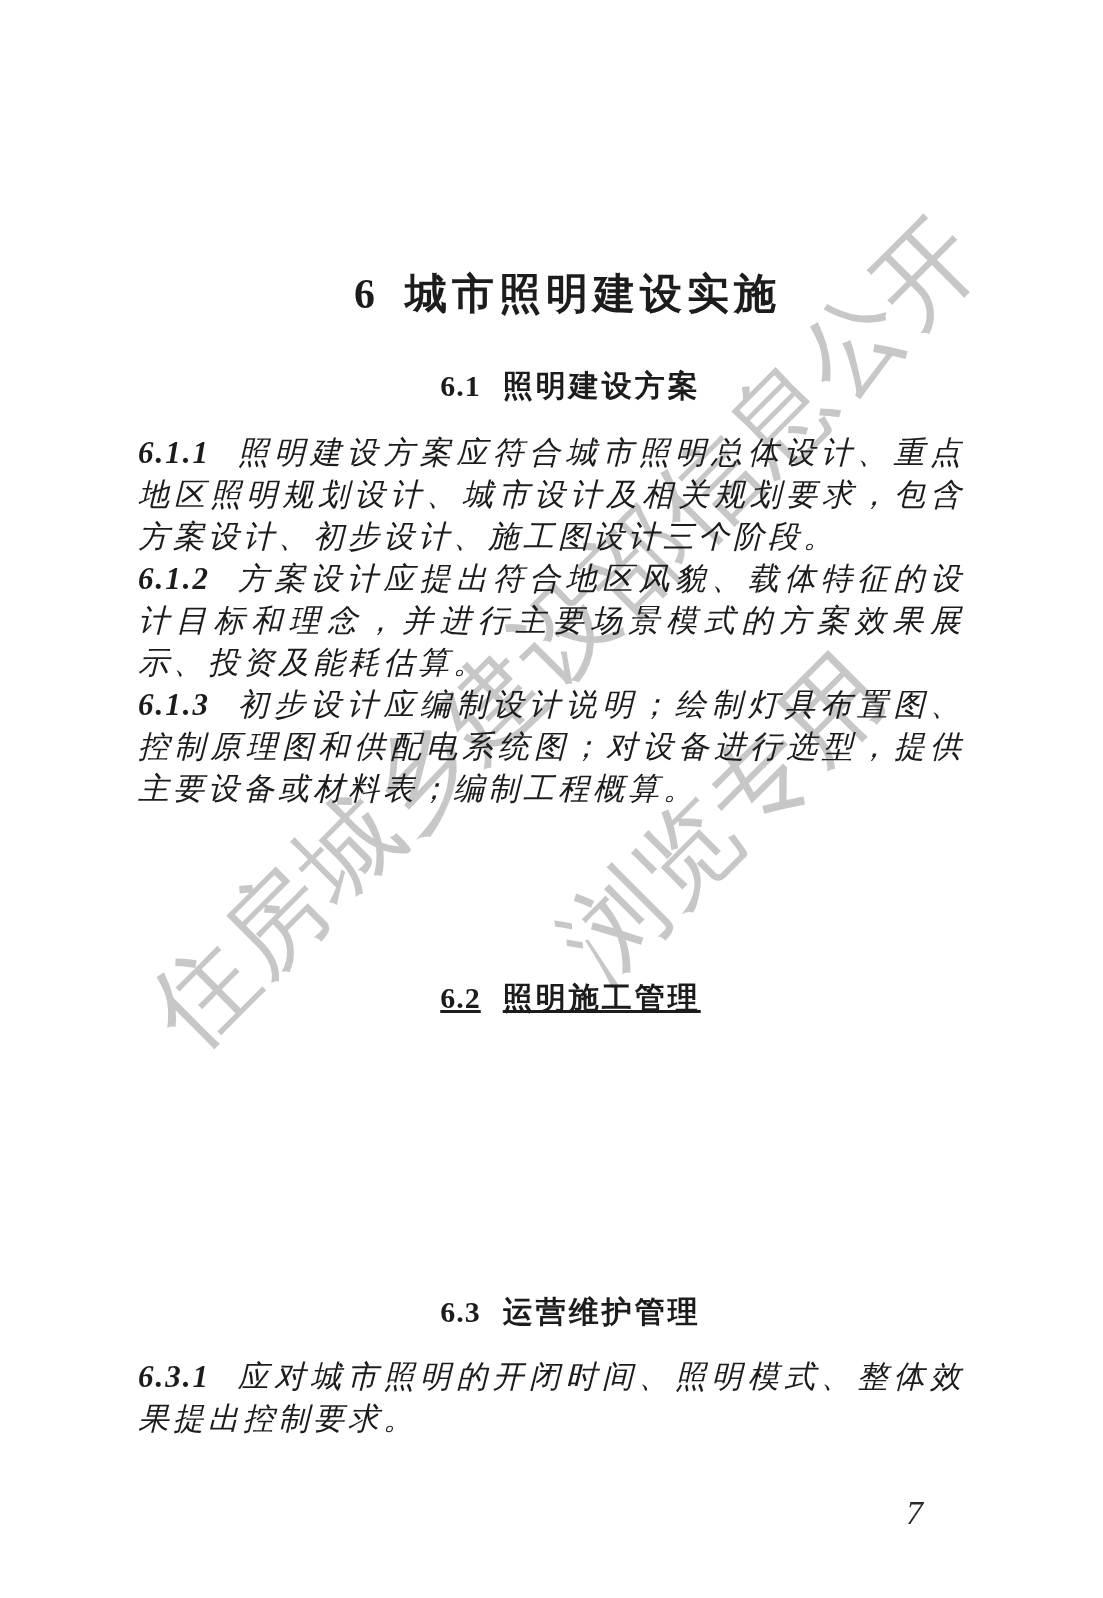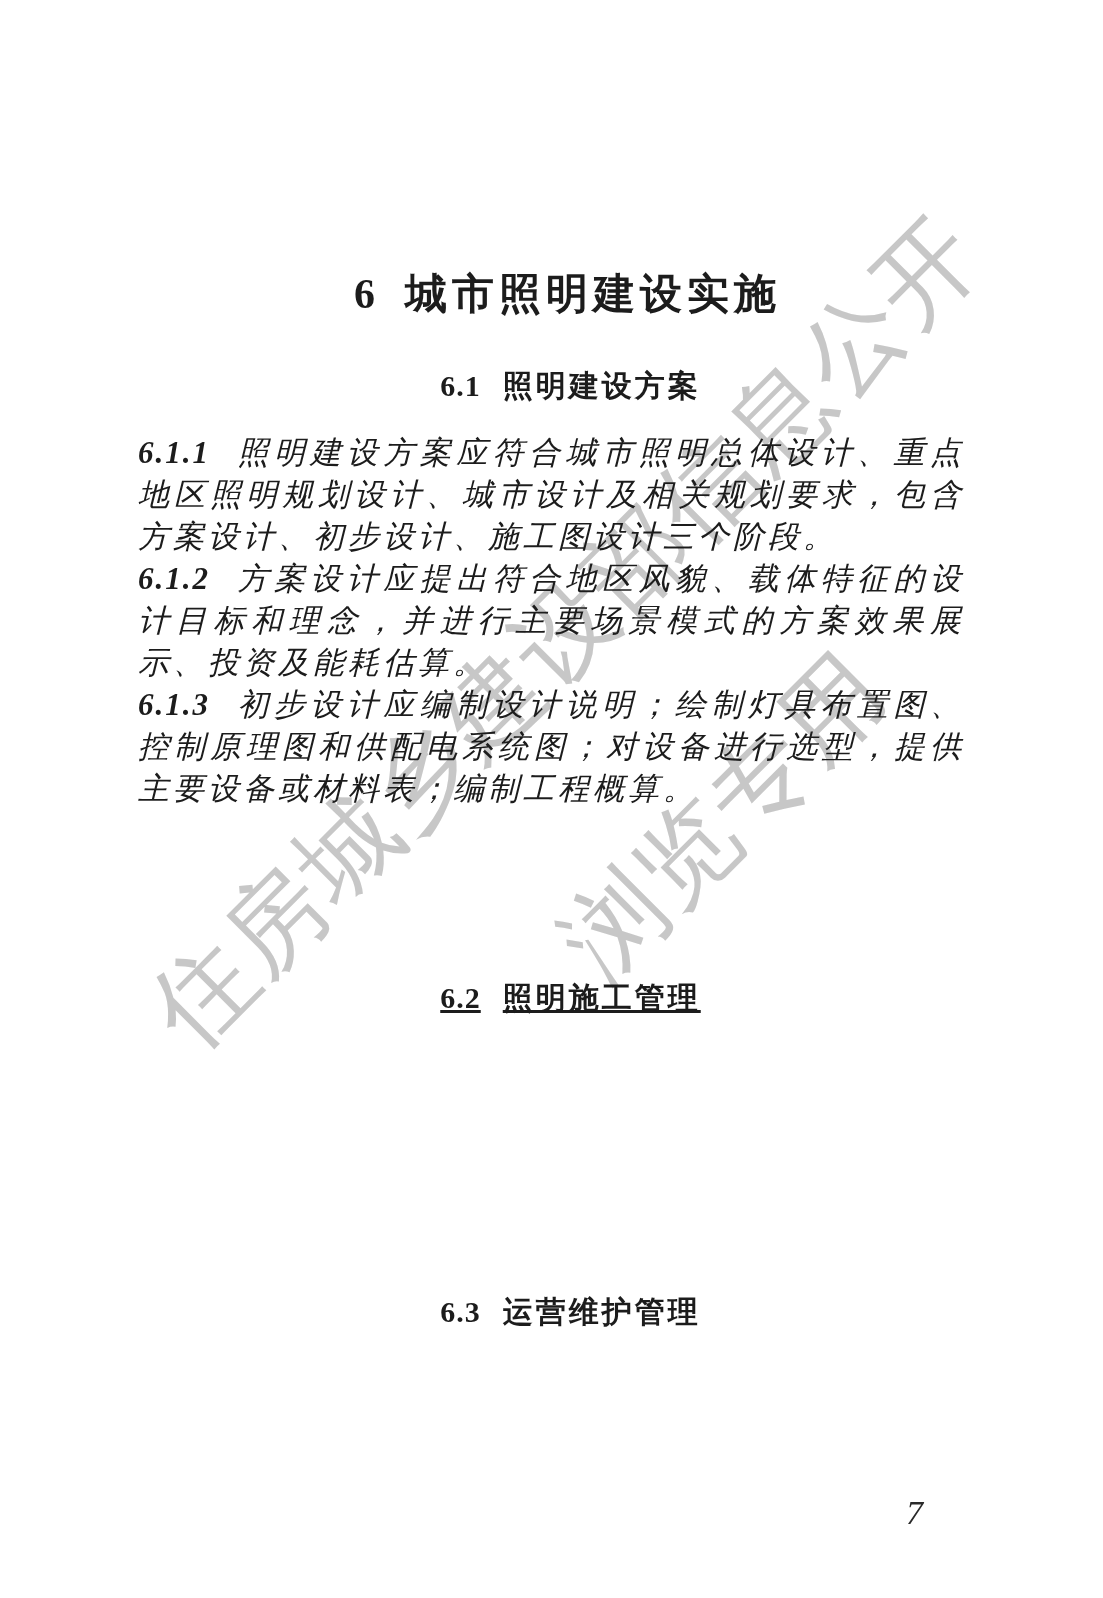--- a/index.html
+++ b/index.html
@@ -123,18 +123,19 @@
     <div class="section-heading h62">
       <span class="sec-num">6.2</span><span>照明施工管理</span>
     </div>
     <div class="section-body b62">
     </div>
 
     <div class="section-heading h63">
       <span class="sec-num">6.3</span><span>运营维护管理</span>
     </div>
     <div class="section-body b63">
+      <p class="para"><b class="pnum">6.3.1</b><span>应对城市照明的开闭时间、照明模式、整体效果提出控制要求。</span></p>
     </div>
 
     <div class="page-number">7</div>
 
   </div>
 </div>
 
 </body></html>

